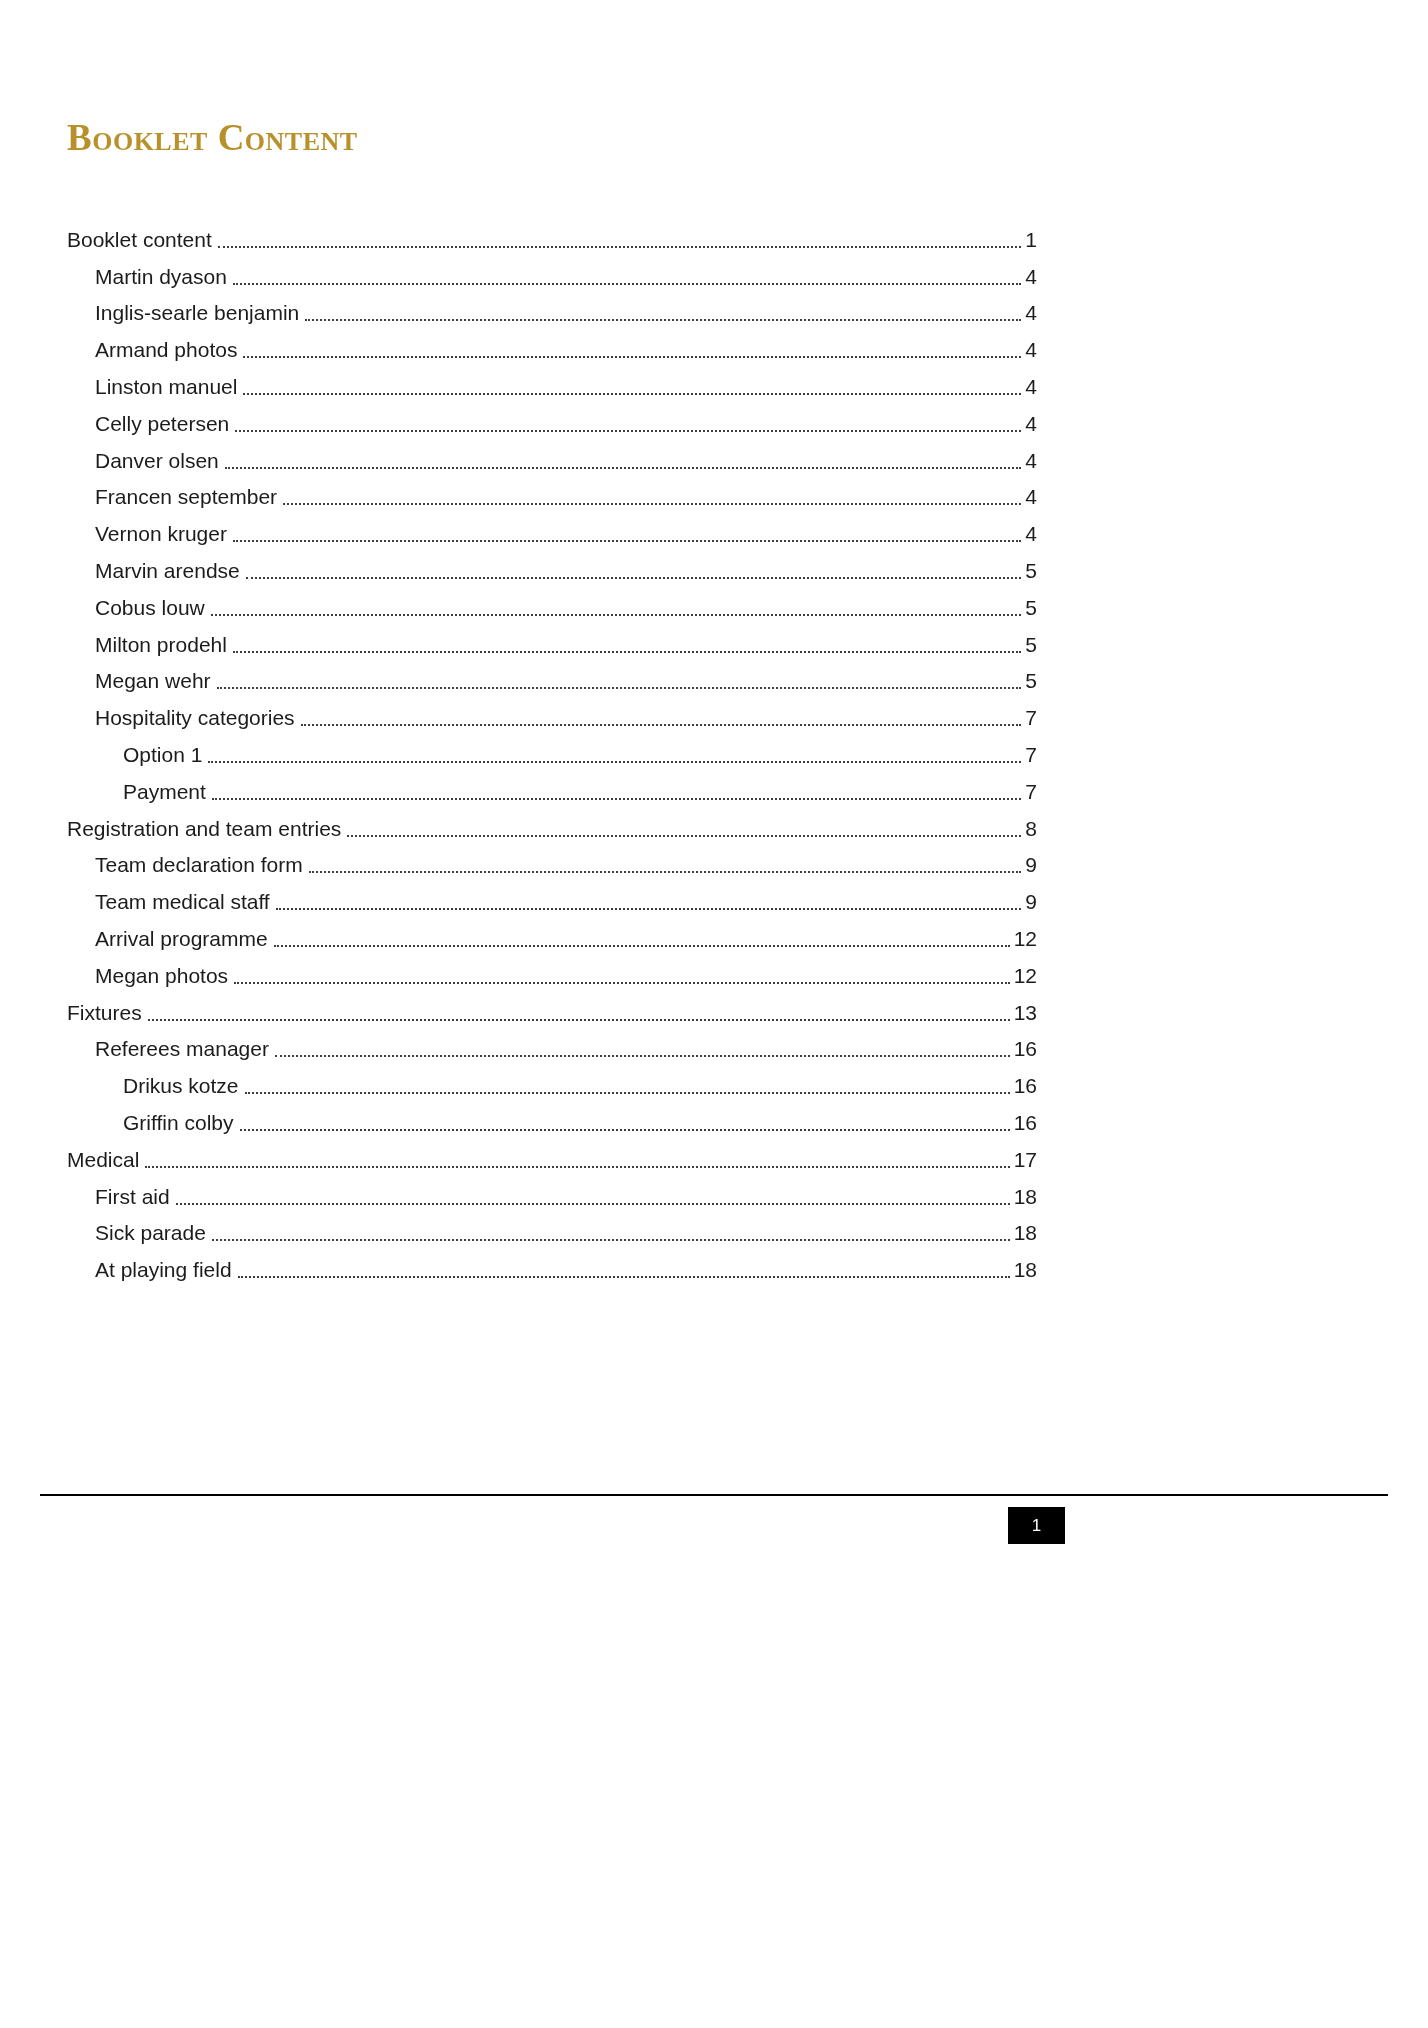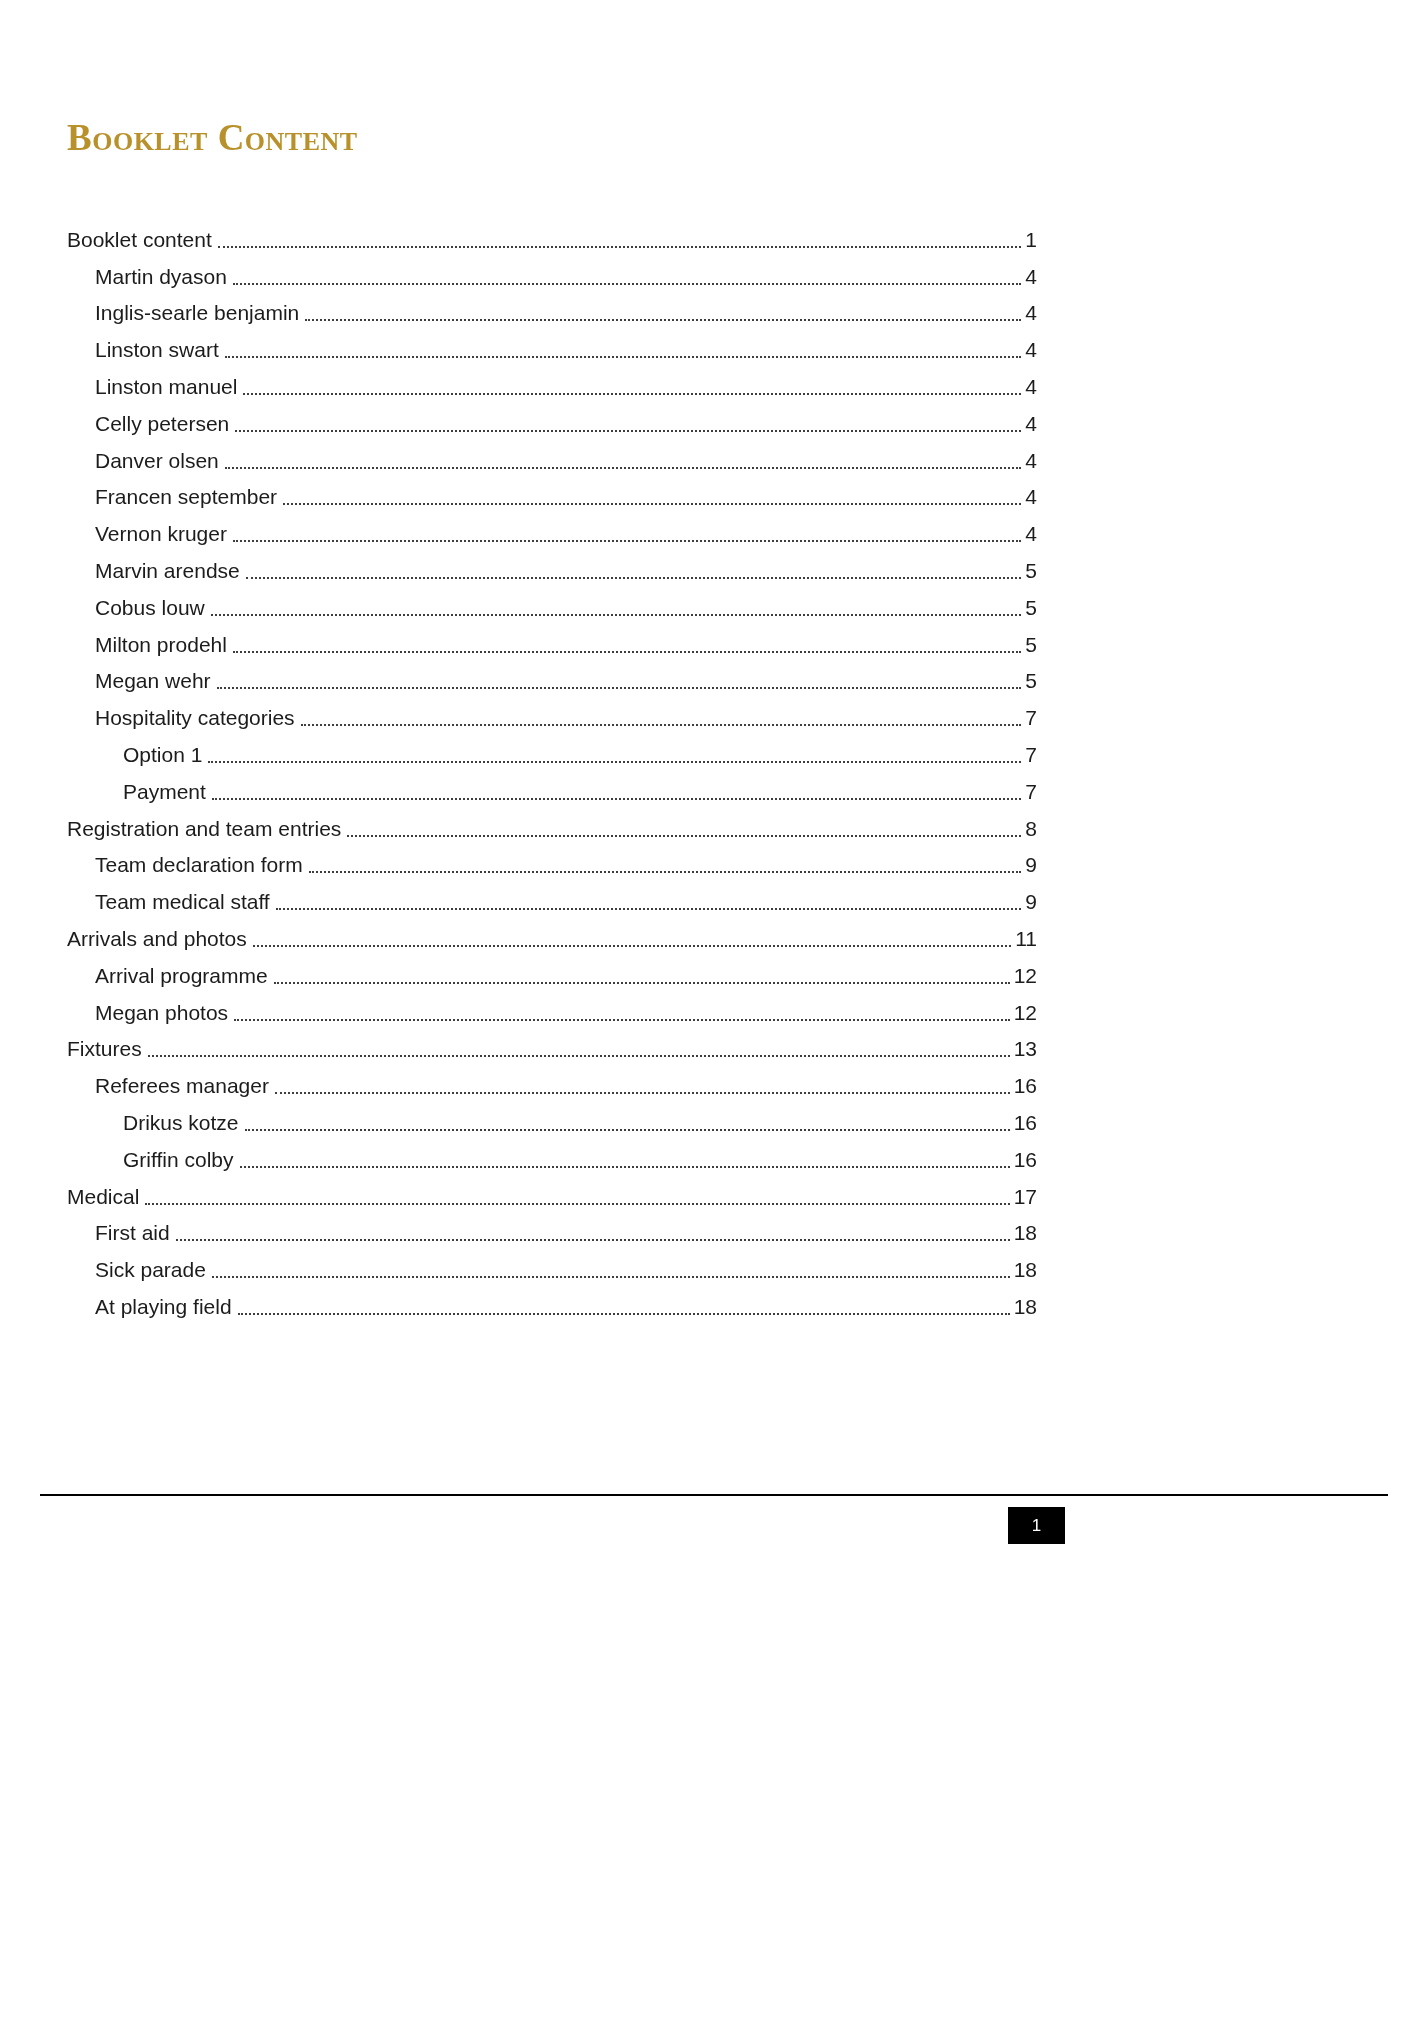--- a/index.html
+++ b/index.html
@@ -93,21 +93,21 @@
         <span class="toc-label">Martin dyason</span>
         <span class="toc-leader"></span>
         <span class="toc-page">4</span>
       </div>
       <div class="toc-row level-2">
         <span class="toc-label">Inglis-searle benjamin</span>
         <span class="toc-leader"></span>
         <span class="toc-page">4</span>
       </div>
       <div class="toc-row level-2">
-        <span class="toc-label">Linston swart</span>
+        <span class="toc-label">Armand photos</span>
         <span class="toc-leader"></span>
         <span class="toc-page">4</span>
       </div>
       <div class="toc-row level-2">
         <span class="toc-label">Linston manuel</span>
         <span class="toc-leader"></span>
         <span class="toc-page">4</span>
       </div>
       <div class="toc-row level-2">
         <span class="toc-label">Celly petersen</span>
@@ -171,25 +171,20 @@
       </div>
       <div class="toc-row level-2">
         <span class="toc-label">Team declaration form</span>
         <span class="toc-leader"></span>
         <span class="toc-page">9</span>
       </div>
       <div class="toc-row level-2">
         <span class="toc-label">Team medical staff</span>
         <span class="toc-leader"></span>
         <span class="toc-page">9</span>
-      </div>
-      <div class="toc-row level-1">
-        <span class="toc-label">Arrivals and photos</span>
-        <span class="toc-leader"></span>
-        <span class="toc-page">11</span>
       </div>
       <div class="toc-row level-2">
         <span class="toc-label">Arrival programme</span>
         <span class="toc-leader"></span>
         <span class="toc-page">12</span>
       </div>
       <div class="toc-row level-2">
         <span class="toc-label">Megan photos</span>
         <span class="toc-leader"></span>
         <span class="toc-page">12</span>

